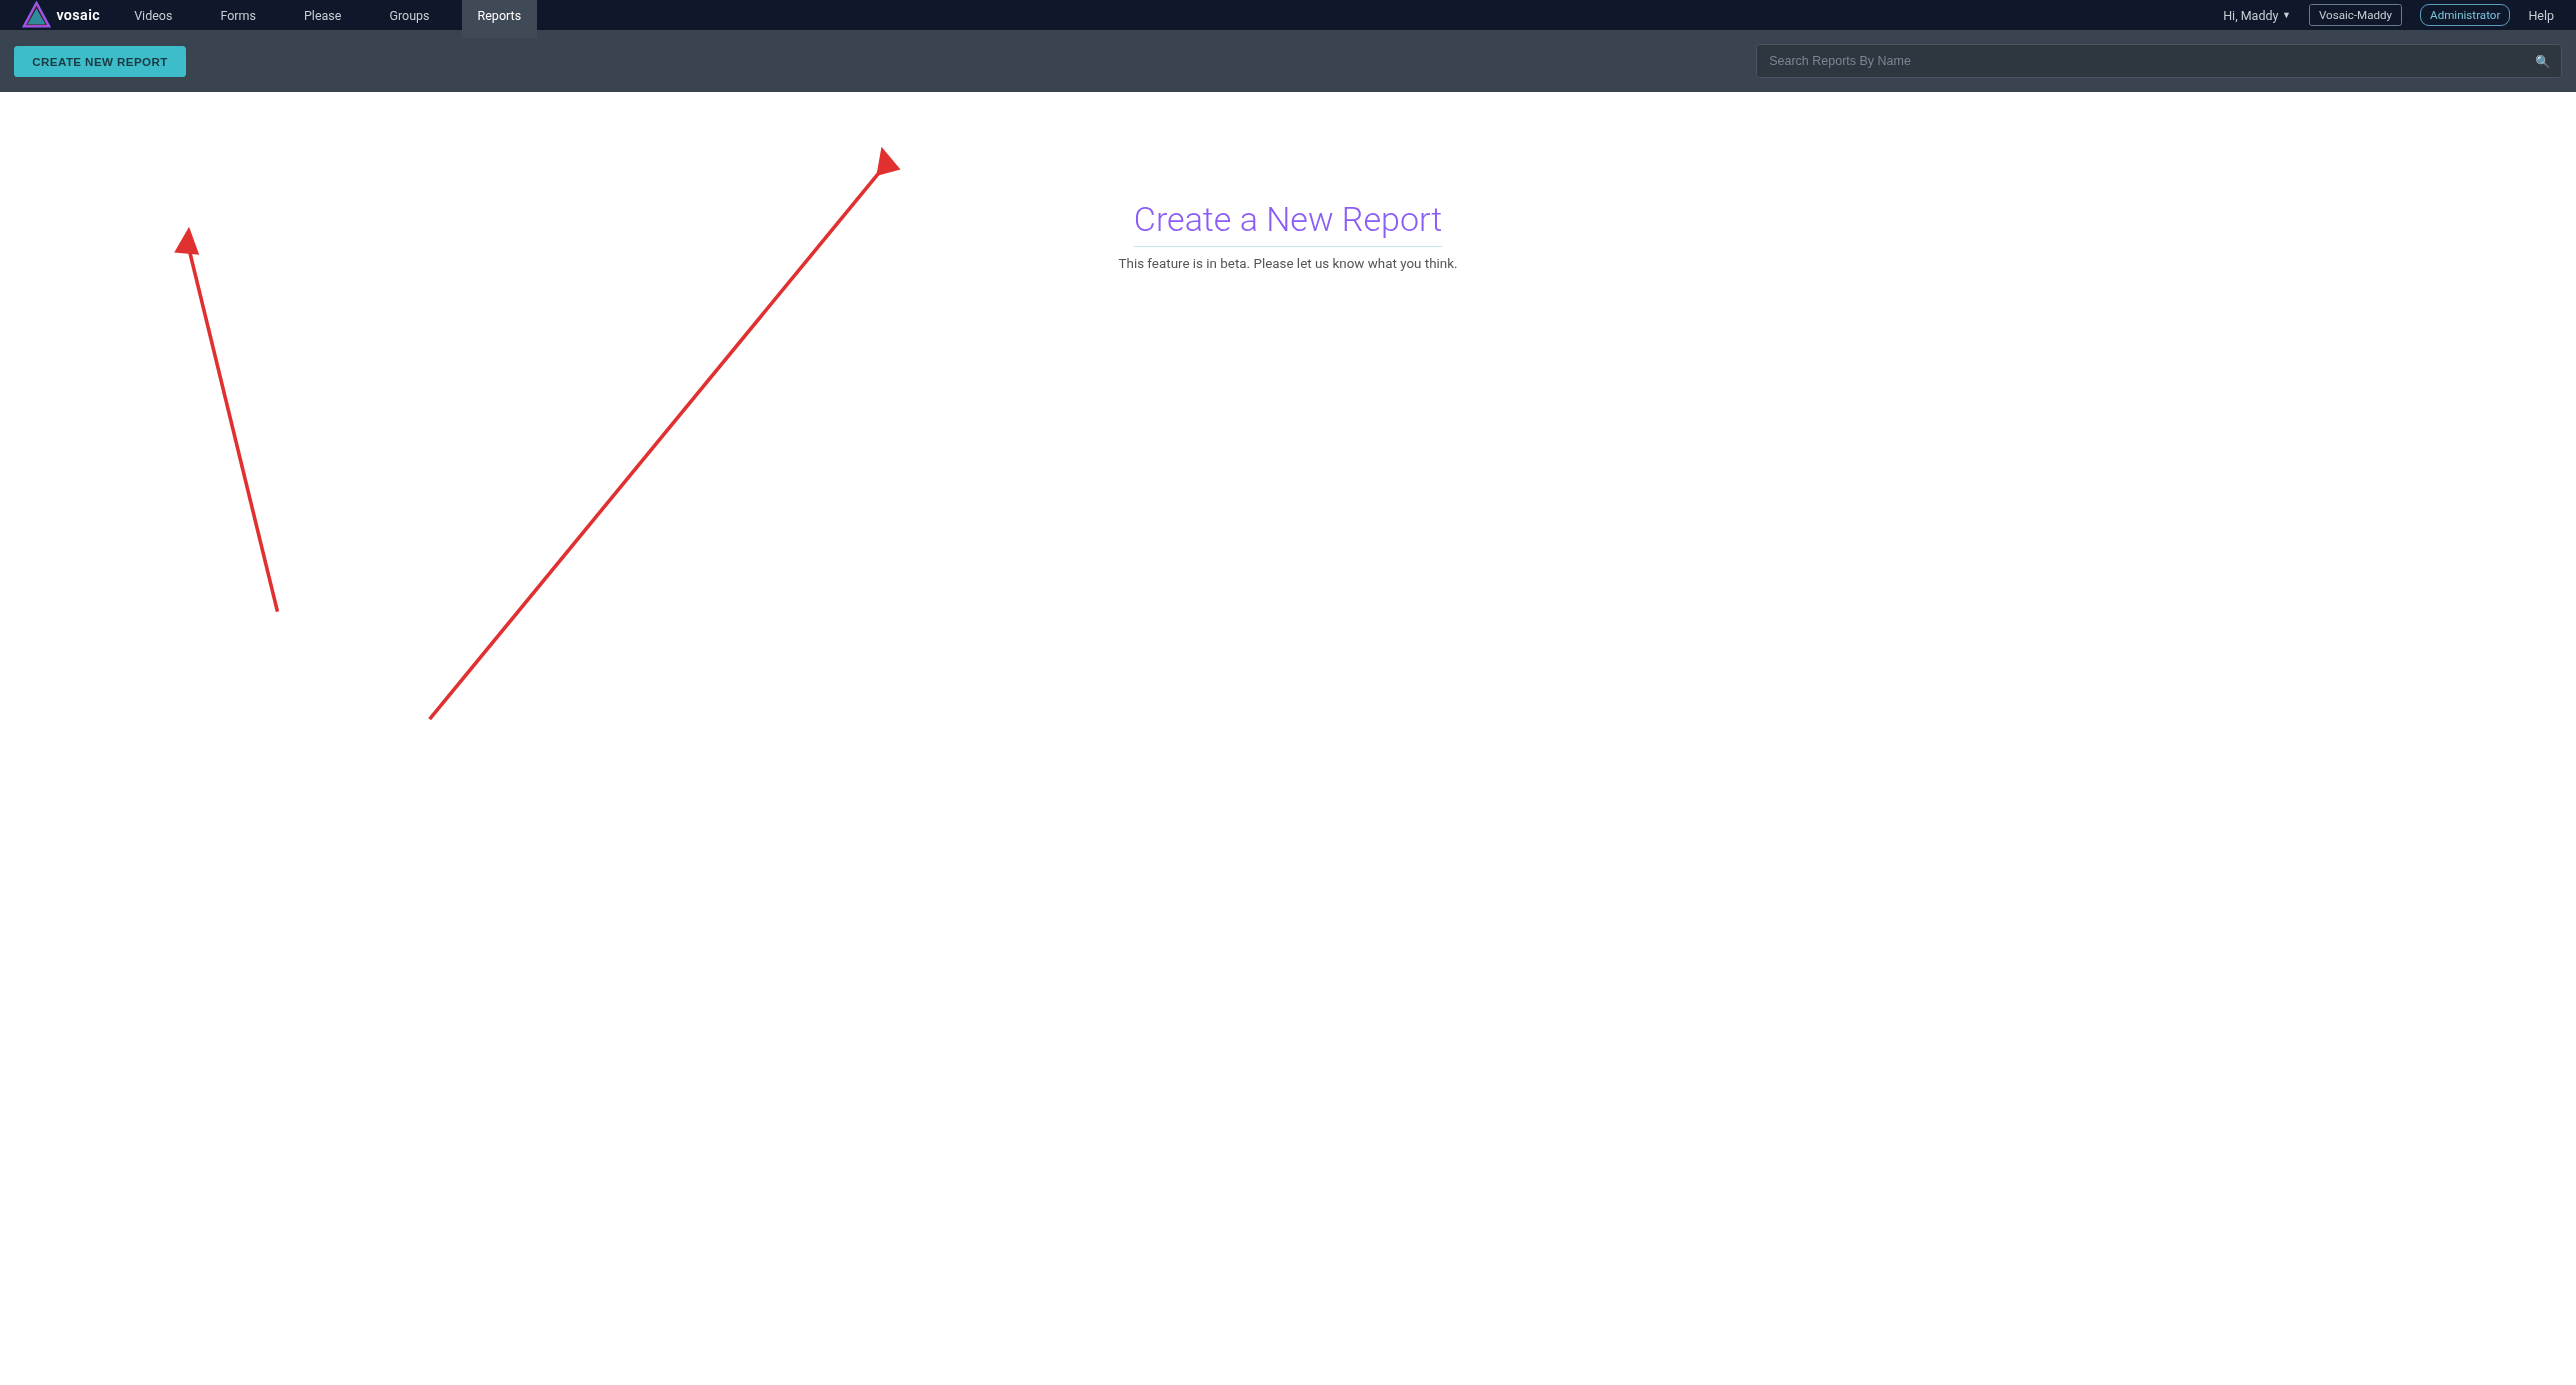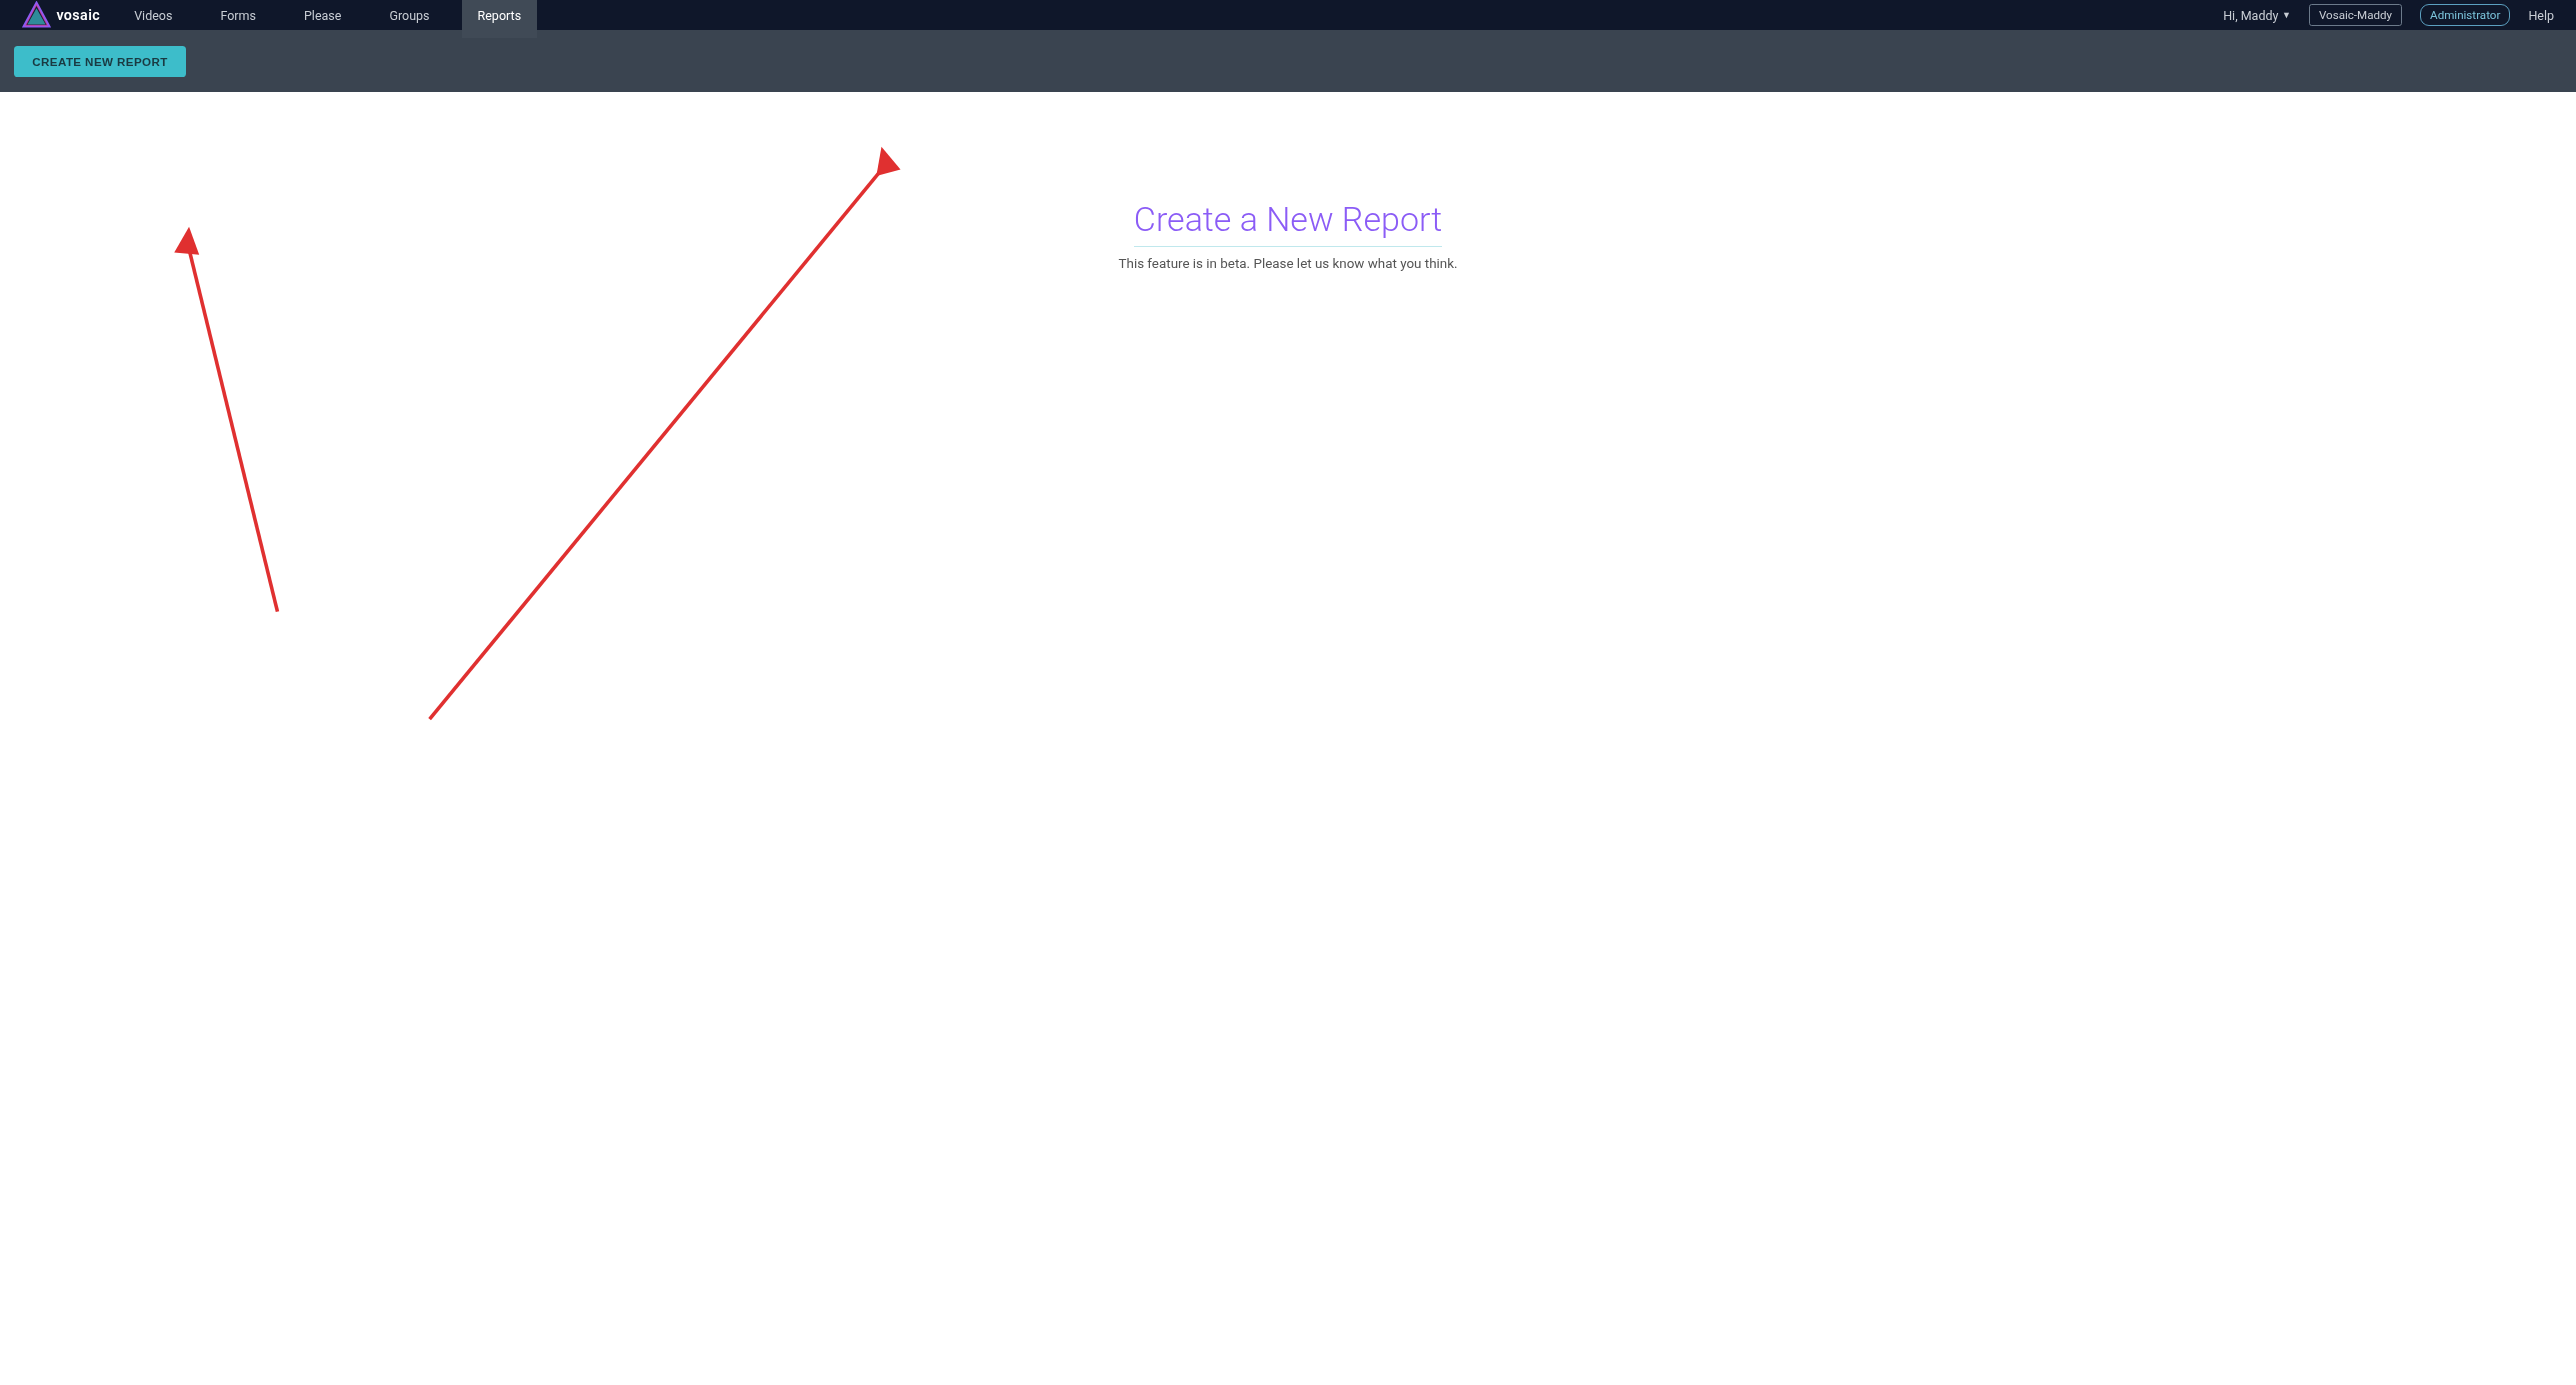--- a/index.html
+++ b/index.html
@@ -231,20 +231,24 @@
       <span class="caret">▼</span>
     </span>
     <span class="workspace-badge">Vosaic-Maddy</span>
     <span class="admin-badge">Administrator</span>
     <span class="help-link">Help</span>
   </div>
 </nav>
 
 <div class="sub-nav">
   <button class="create-btn">CREATE NEW REPORT</button>
+  <div class="search-wrapper">
+    <input class="search-input" type="text" placeholder="Search Reports By Name" style="">
+    <span class="search-icon-wrap">🔍</span>
+  </div>
 </div>
 
 <main class="main-content">
 
   <svg class="arrows-overlay" xmlns="http://www.w3.org/2000/svg" viewBox="0 0 1439 700" preserveAspectRatio="xMidYMid meet" style="position:absolute;top:0;left:0;width:100%;height:100%;pointer-events:none;">
 
     <line x1="240" y1="340" x2="495" y2="30" stroke="#e03030" stroke-width="2"></line>
     <polygon points="495,20 488,35 502,35" fill="#e03030" transform="rotate(-15,495,30)"></polygon>
 
     <line x1="155" y1="280" x2="105" y2="75" stroke="#e03030" stroke-width="2"></line>

